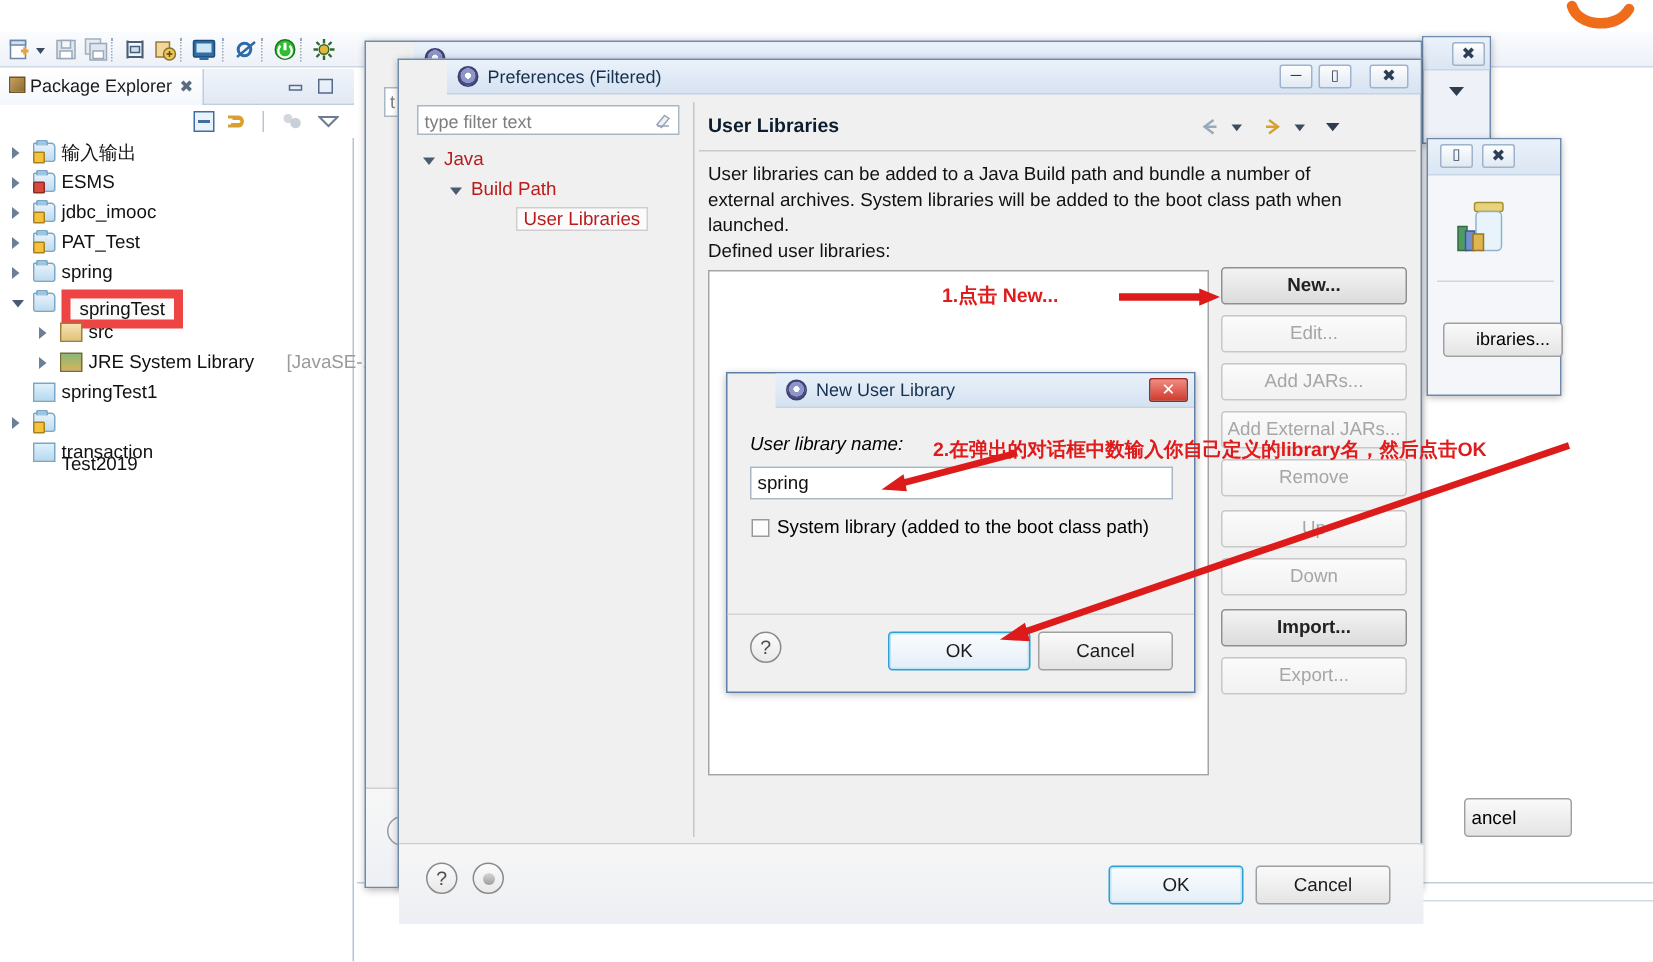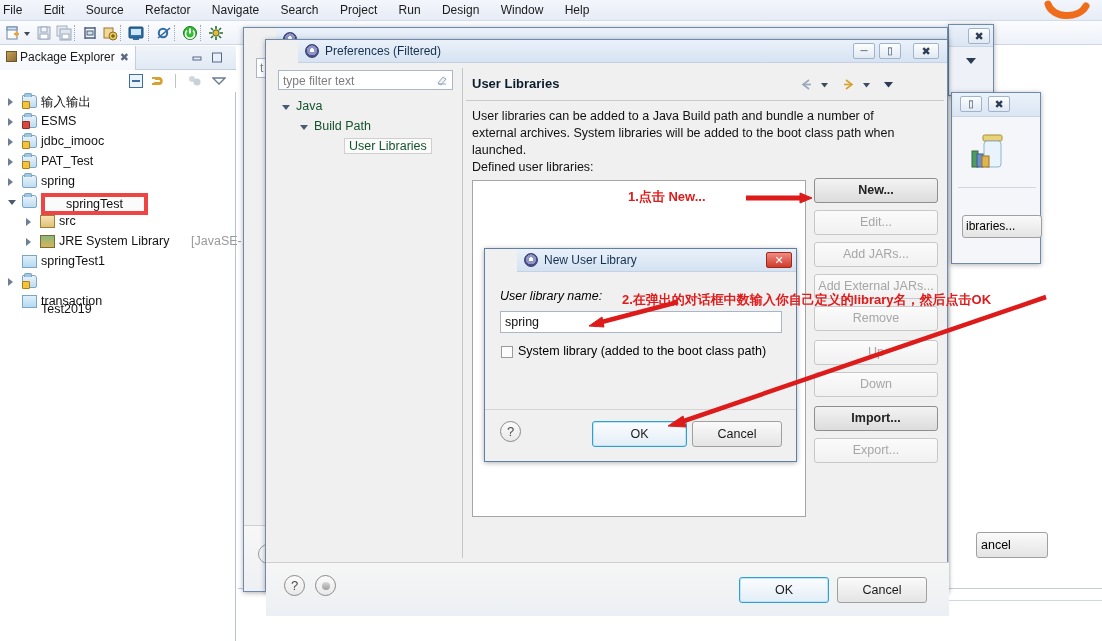--- a/index.html
+++ b/index.html
@@ -60,21 +60,21 @@
                background:#9fc6e0; border:1px solid #7aa7c7; border-bottom:none;
                border-radius:2px 2px 0 0; }
   .plainfolder { background:linear-gradient(to bottom,#dff0fb,#b5d9f0); border:1px solid #7aa7c7; }
   .warnd { position:absolute; left:-1px; bottom:-2px; width:8px; height:8px;
            background:#f5c33b; border:1px solid #a8811a; border-radius:1px; }
   .errd { position:absolute; left:-1px; bottom:-2px; width:8px; height:8px;
           background:#d8483e; border:1px solid #8f2b23; border-radius:1px; }
   .srcicon { background:linear-gradient(to bottom,#f6e2b4,#e0c279); border:1px solid #9e7f38; }
   .jre { background:linear-gradient(to bottom,#8ab87a,#d7b359); border:1px solid #7a6a34; }
   .tlabel { position:absolute; top:2px; font-size:12.5px; }
-  .tlabel.sel { background:#fbfbfb; border:4px solid #ef4444; padding:0 21px; top:1px; }
+  .tlabel.sel { background:#fbfbfb; border:6px solid #ef4444; padding:0 6px; top:1px; }
   .dim { color:#9a9a9a; }
 
   
   .win { position:absolute; background:#f0f0f0;
          border:1px solid #6e8bad;
          box-shadow:0 1px 5px rgba(0,0,0,.30); }
   .win-title { height:23px; position:relative;
                background:linear-gradient(to bottom,#eaf1fa,#d7e3f2);
                border-bottom:1px solid #c4d2e4;margin-left:32px; }
   .win-title .t-text { position:absolute; left:27px; top:4px; font-size:12px; color:#16314f; }
@@ -89,21 +89,21 @@
   .wbtn.close .g { color:#2c3e55; font-size:11px; }
 
   
   #prefs-back { left:243px; top:27px; width:705px; height:565px; }
   #prefs { left:265px; top:39px; width:683px; height:553px; background:#f0f0f0; }
   #filter-box { position:absolute; left:12px; top:30px; width:175px; height:20px;
                 background:#fff; border:1px solid #a9b6c6; }
   #filter-box .ph { position:absolute; left:4px; top:3px; color:#7d7d7d; font-size:12px; }
   #filter-box .eraser { position:absolute; right:4px; top:3px; width:12px; height:12px; }
   #prefs-tree { position:absolute; left:12px; top:57px; width:175px; }
-  .ptrow { position:relative; height:20px; font-size:12.5px; color:#14532d; }
+  .ptrow { position:relative; height:20px; font-size:12.5px; color:#b91c1c; }
   #prefs-left-sep { position:absolute; left:196px; top:28px; width:1px; height:490px;
                     background:#c6c6c6; }
   #prefs-right { position:absolute; left:200px; top:28px; width:478px; height:490px;
                  background:#f0f0f0; }
   #page-title { position:absolute; left:6px; top:8px; font-size:13px; font-weight:bold; color:#0b1c2d; }
   #page-head-sep { position:absolute; left:0px; top:32px; width:478px; height:1px; background:#c9c9c9; }
   .navicon { position:absolute; top:10px; }
   #page-desc { position:absolute; left:6px; top:40px; width:440px; font-size:12.5px;
                line-height:17px; color:#111; }
   #defined-label { position:absolute; left:6px; top:92px; font-size:12.5px; color:#111; }
@@ -152,21 +152,21 @@
   #jarwin { left:951px; top:92px; width:90px; height:172px; background:#f4f6f9;
             border:1px solid #6e8bad; }
   #jarwin .topbar { height:24px; position:relative;
                     background:linear-gradient(to bottom,#eaf1fa,#dbe6f3);
                     border-bottom:1px solid #c8d5e6; }
   #jar-icon { position:absolute; left:18px; top:36px; width:40px; height:44px; }
   #jar-sep { position:absolute; left:6px; top:94px; width:78px; height:1px; background:#cfd6df; }
   #lib-btn-peek { position:absolute; left:10px; top:122px; width:80px; height:23px;
                   background:linear-gradient(to bottom,#fafafa,#e4e4e4);
                   border:1px solid #a0a0a0; border-radius:3px; font-size:12px;
-                  line-height:21px; padding-left:3px; }
+                  line-height:21px; padding-left:21px; }
   #topwin { left:948px; top:24px; width:46px; height:72px; background:#eef2f8;
             border:1px solid #6e8bad; }
   #cancel-peek { position:absolute; left:940px; top:532px; width:72px; height:26px;
                  background:linear-gradient(to bottom,#fafafa,#e4e4e4);
                  border:1px solid #a0a0a0; border-radius:3px; font-size:12.5px;
                  line-height:24px; padding-left:4px;margin-left:36px; }
   #bgpanel { position:absolute; left:238px; top:588px; width:864px; height:53px; background:#fff;
              border-top:1px solid #c3cedd; }
   #bgpanel2 { position:absolute; left:280px; top:600px; width:822px; height:41px;
               background:#fff; border-top:1px solid #cfd8e5; }
@@ -179,33 +179,20 @@
   svg.arrows { position:absolute; left:0; top:0; width:1102px; height:641px;
                pointer-events:none; }
   
   #swoosh { position:absolute; left:1044px; top:-14px; width:46px; height:40px; }
 </style>
 </head>
 <body>
 
 <div id="eclipse-window">
 
-  <div id="menubar">
-    <span class="mi">File</span>
-    <span class="mi">Edit</span>
-    <span class="mi">Source</span>
-    <span class="mi">Refactor</span>
-    <span class="mi">Navigate</span>
-    <span class="mi">Search</span>
-    <span class="mi">Project</span>
-    <span class="mi">Run</span>
-    <span class="mi">Design</span>
-    <span class="mi">Window</span>
-    <span class="mi">Help</span>
-  </div>
 
   <div id="toolbar">
     <svg class="tb-icon" style="left:5px;" viewBox="0 0 16 16">
       <rect x="2" y="2" width="10" height="12" fill="#fdfdfd" stroke="#6a86a6"></rect>
       <rect x="2" y="2" width="10" height="3" fill="#cfe2f3" stroke="#6a86a6"></rect>
       <path d="M9 9h5M11.5 6.5v5" stroke="#e8a33d" stroke-width="2"></path>
     </svg>
     <svg class="tb-icon" style="left:22px;width:10px;" viewBox="0 0 10 16">
       <path d="M2 7l3 4 3-4z" fill="#3b4a5e"></path>
     </svg>

